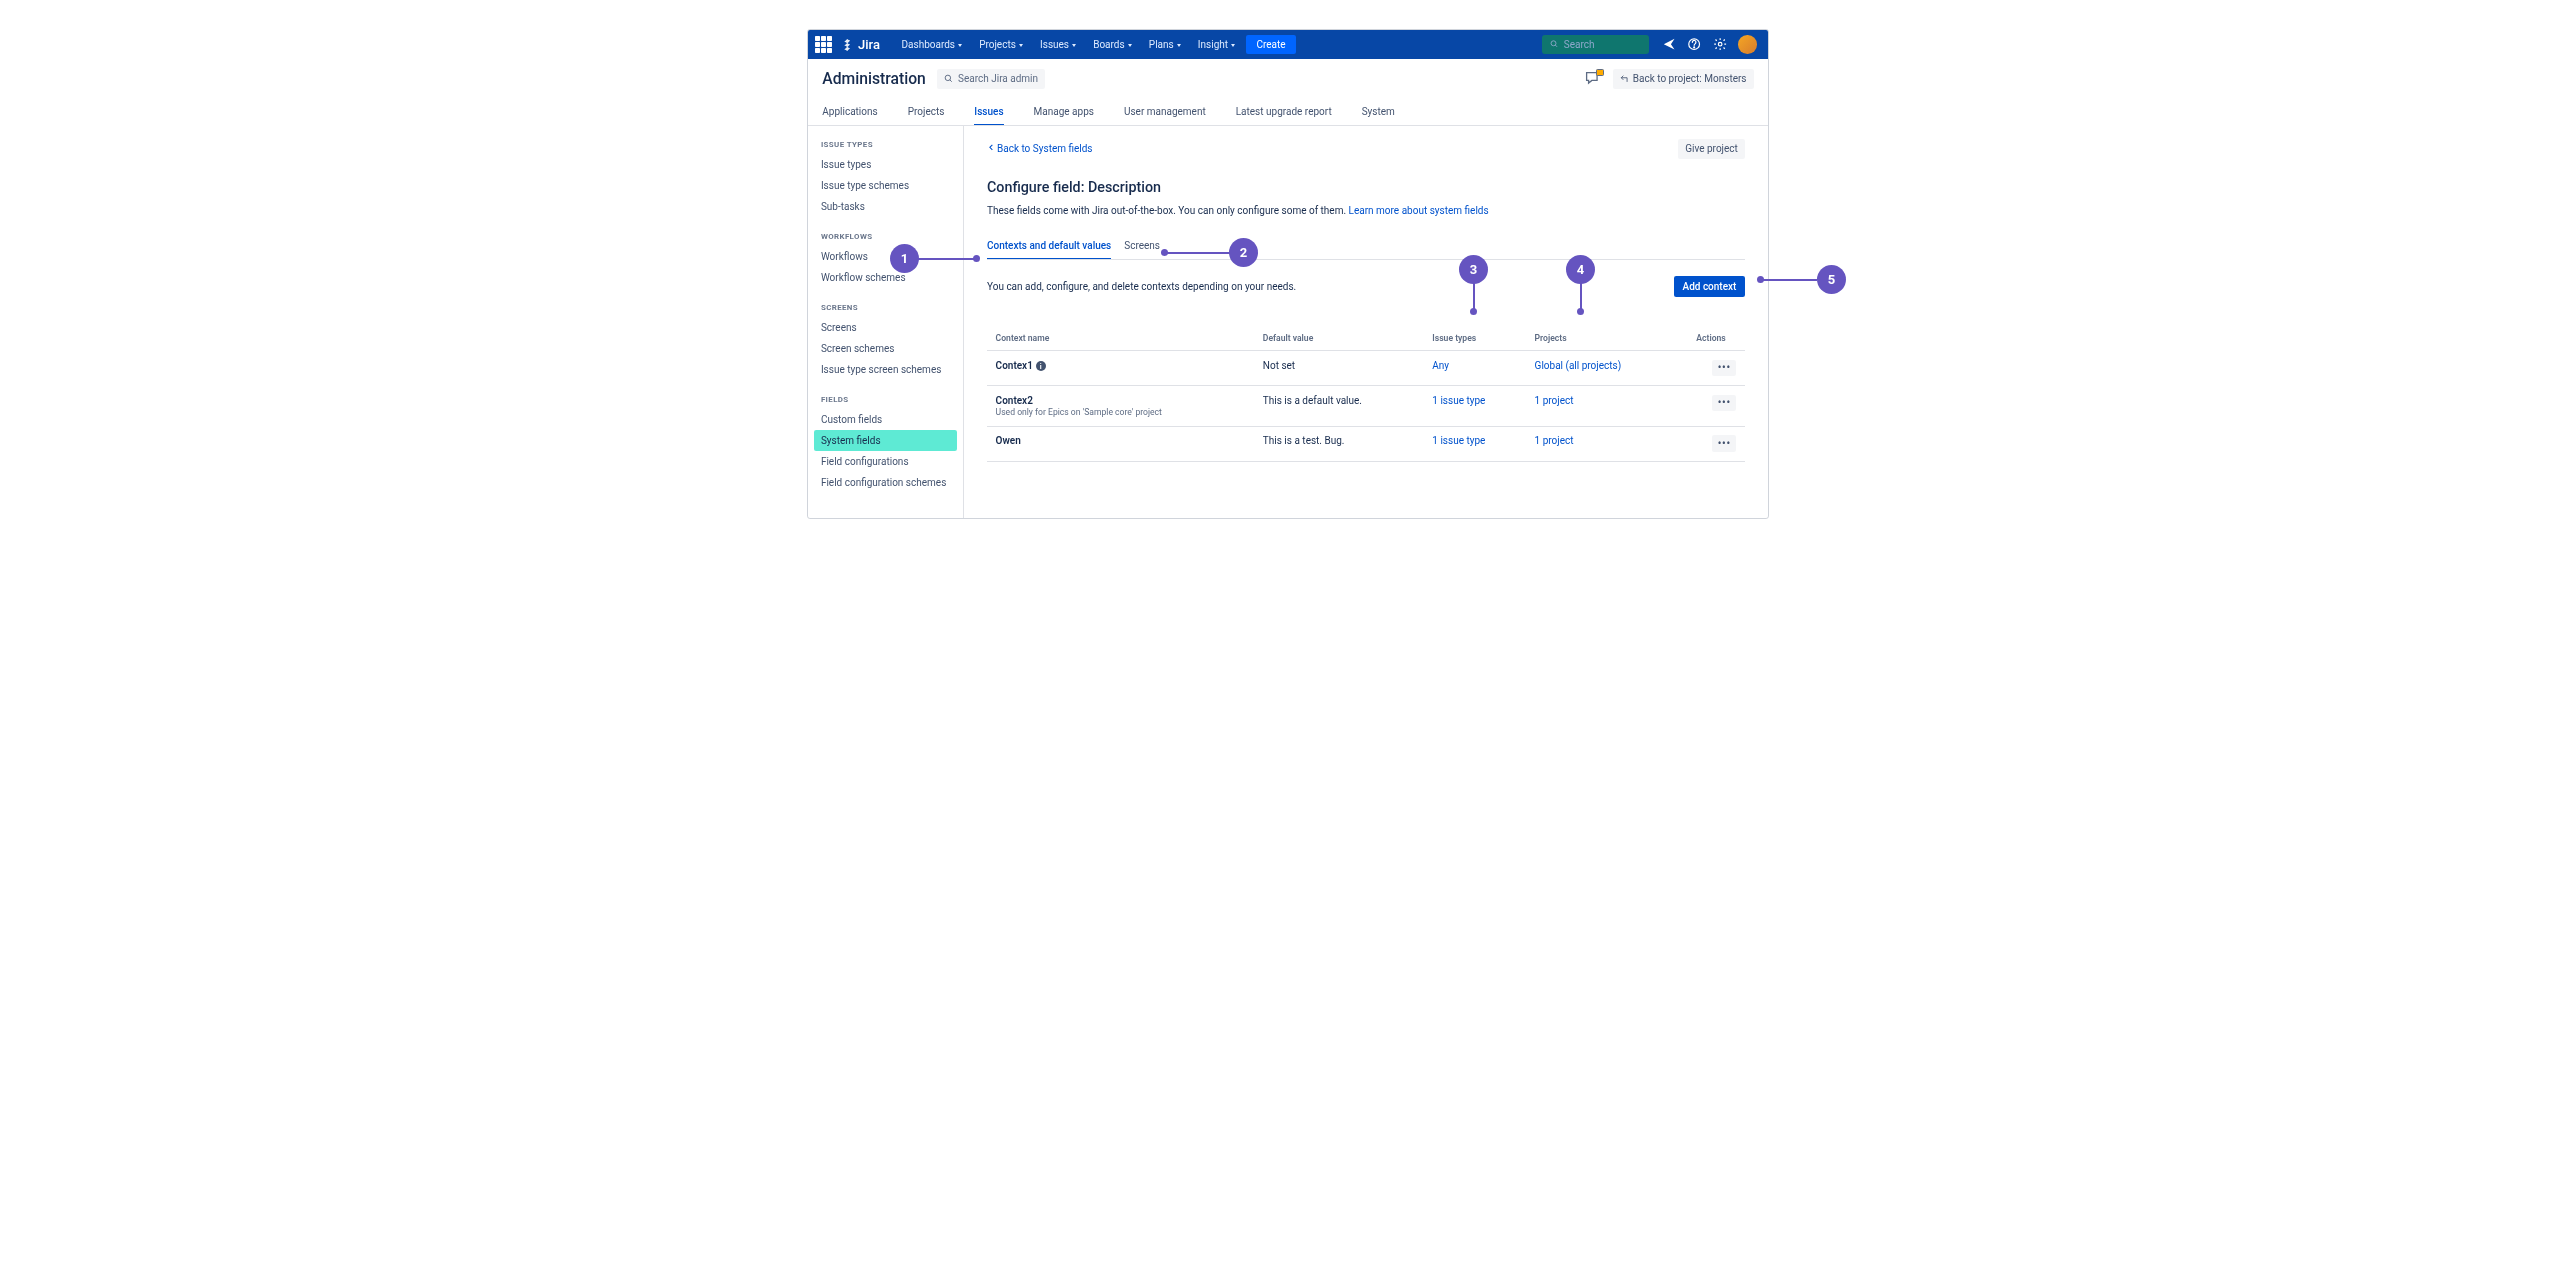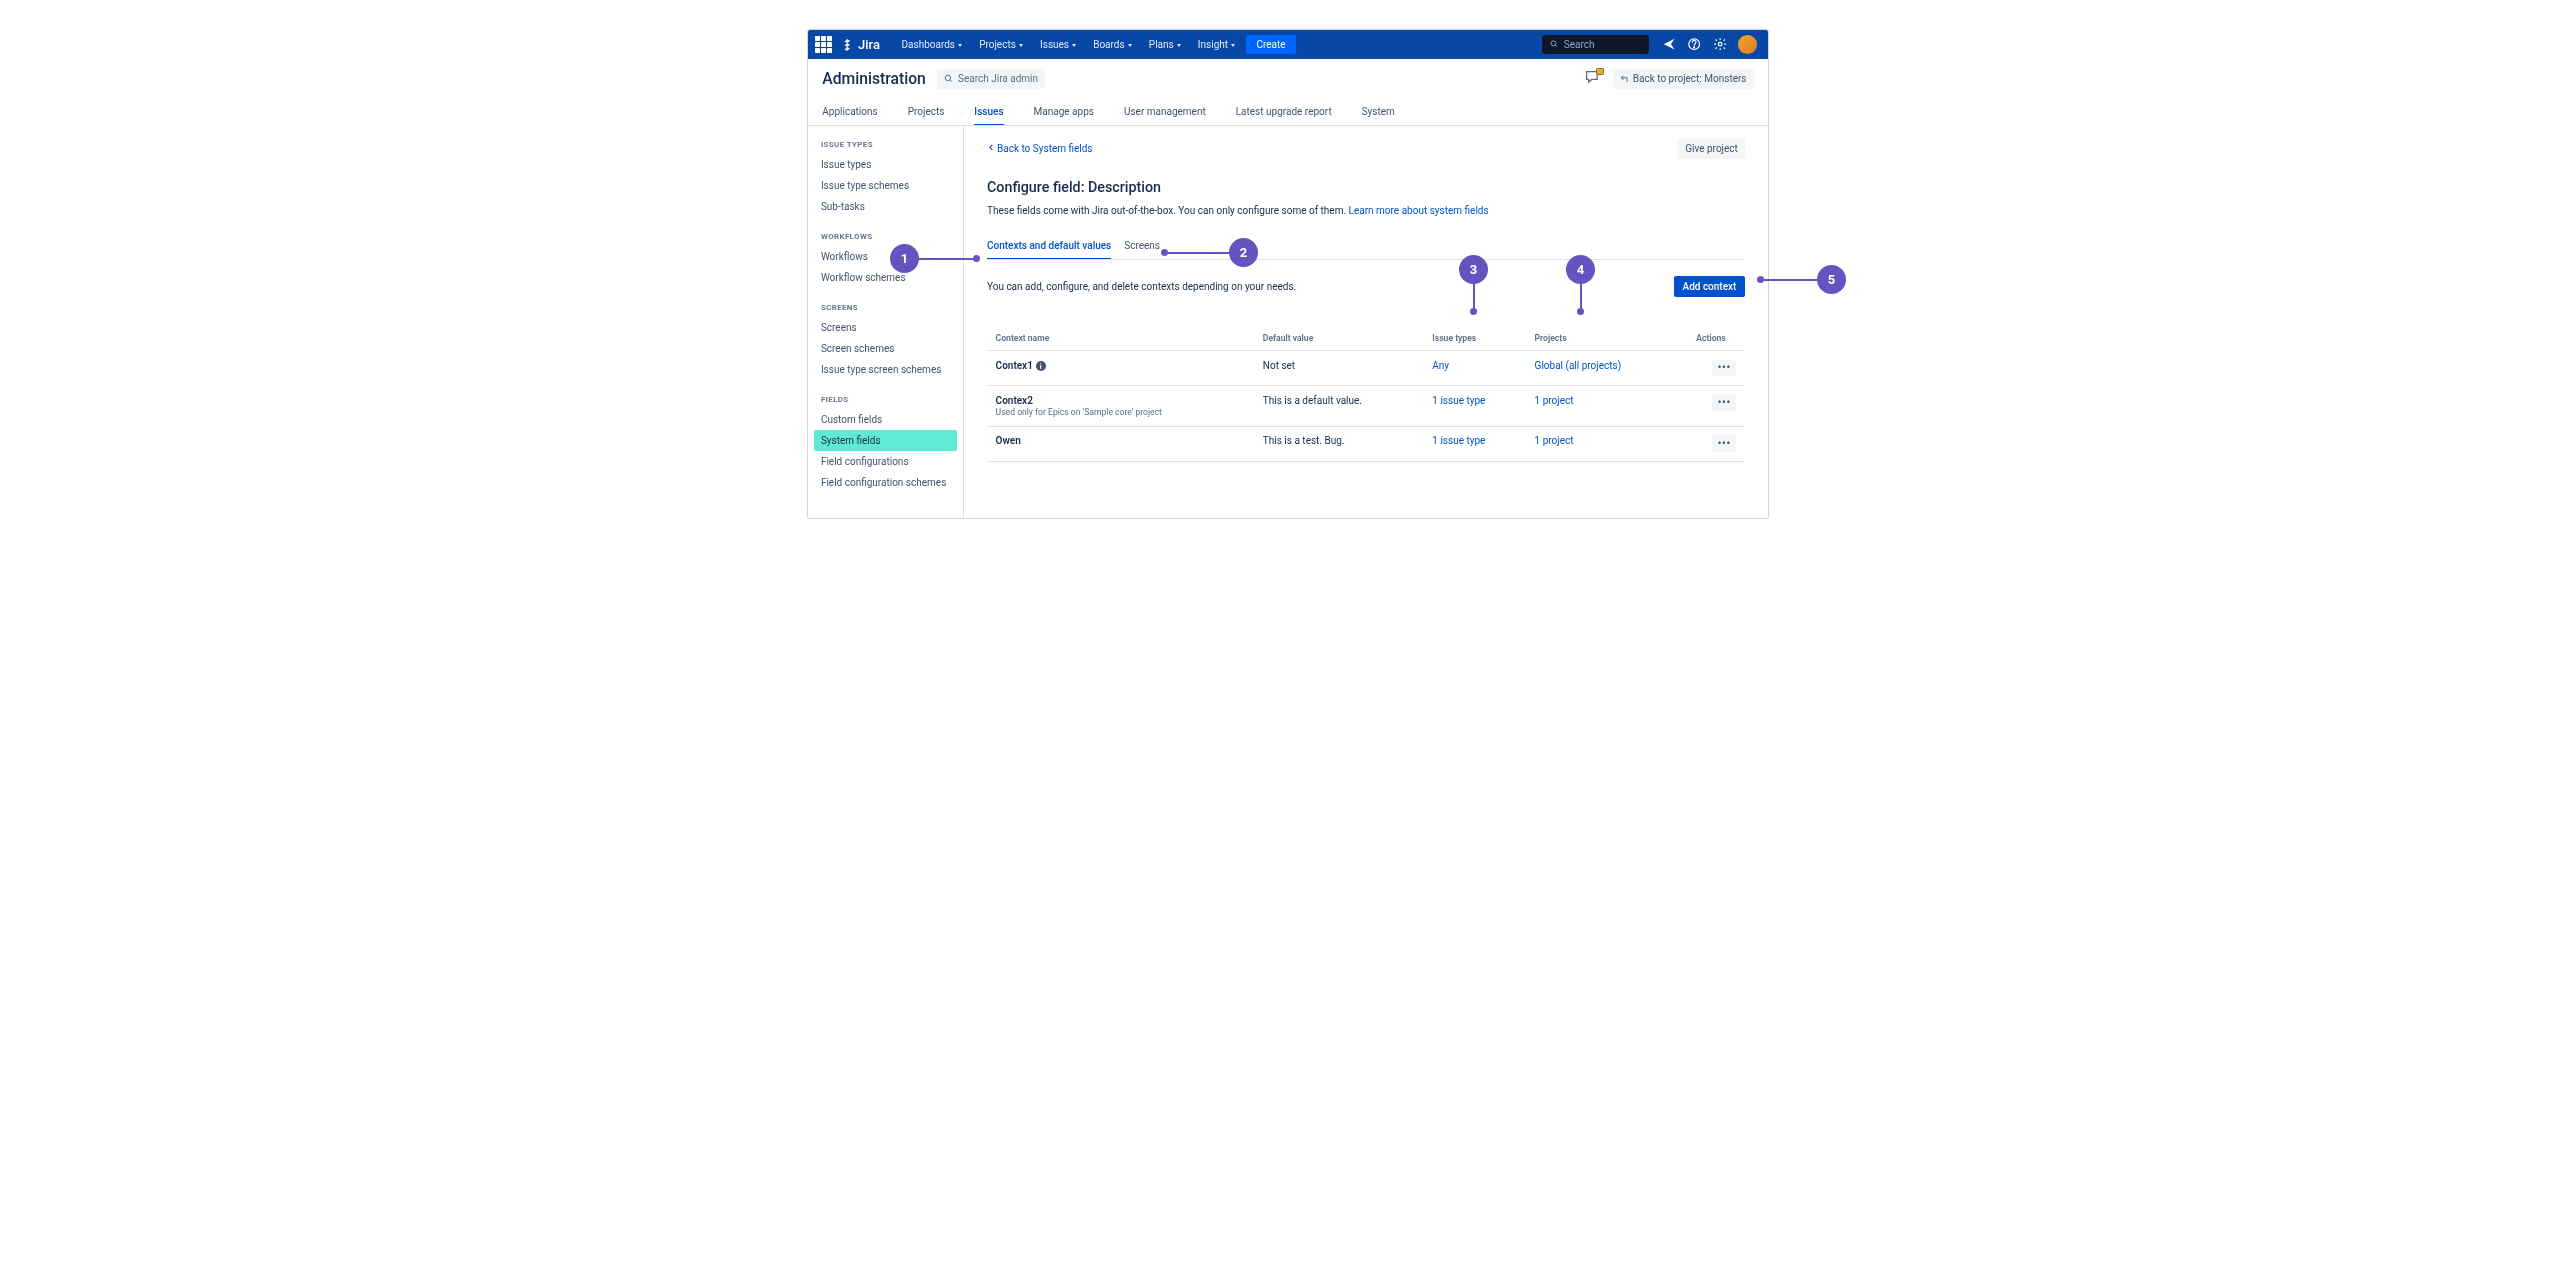--- a/index.html
+++ b/index.html
@@ -9,30 +9,30 @@
 .app-switcher{width:17px;height:17px;display:grid;grid-template-columns:repeat(3,1fr);gap:1.4px;margin-right:8.6px;cursor:pointer}
 .app-switcher span{background:#fff;border-radius:0.7px}
 .logo-section{display:flex;align-items:center;gap:4.3px;margin-right:14.3px}
 .logo-icon{width:13px;height:13px;display:inline-block}
 .logo-text{font-size:13px;font-weight:500}
 .nav-items{display:flex;gap:2.9px}
 .nav-item{display:flex;align-items:center;gap:2.9px;padding:4.3px 7.2px;font-size:10px;cursor:pointer;color:#deebff}
 .chevron-down{width:0;height:0;border-left:2.9px solid transparent;border-right:2.9px solid transparent;border-top:3.6px solid currentColor;margin-top:1.4px}
 .create-btn{background:#0065ff;color:#fff;padding:3.6px 10px;border-radius:2.1px;font-size:10px;cursor:pointer;margin-left:4.3px}
 .nav-spacer{flex:1}
-.search-box{background:#0f172a;border-radius:2.9px;padding:3.6px 7.2px;display:flex;align-items:flex-start;gap:5.7px;width:107px;margin-right:11.4px}
+.search-box{background:#0f766e;border-radius:2.9px;padding:3.6px 7.2px;display:flex;align-items:flex-start;gap:5.7px;width:107px;margin-right:11.4px}
 .search-box input{background:transparent;border:none;color:#deebff;font-size:10px;outline:none;width:100%}
 .search-box input::placeholder{color:#8fa8cc}
 .nav-icons{display:flex;align-items:center;gap:10px;margin-right:4.3px}
 .nav-icon{width:15.7px;height:15.7px;cursor:pointer;color:#fff;display:flex;align-items:center;justify-content:center}
 .avatar{width:18.6px;height:18.6px;border-radius:50%;background:linear-gradient(135deg,#f5a623,#d67c2e);cursor:pointer}
 .admin-header{padding:10px 14.3px;display:flex;align-items:center;gap:11.4px}
 .admin-title{font-size:15.7px;font-weight:500;color:#172b4d}
 .admin-search{background:#f4f5f7;border-radius:2.1px;padding:4.3px 7.2px;display:flex;align-items:center;gap:4.3px;color:#5e6c84;font-size:10px;cursor:text}
-.header-right{margin-left:auto;display:flex;gap:12px}
+.header-right{margin-left:auto;display:flex;align-items:center;gap:12px}
 .feedback-icon{width:17px;height:17px;cursor:pointer;position:relative}
 .feedback-badge{position:absolute;top:-1.4px;right:-2.9px;width:7.2px;height:7.2px;background:#ffab00;border:0.7px solid #5e6c84;border-radius:1.4px}
 .back-link-btn{background:#f4f5f7;padding:4.3px 7.2px;border-radius:2.1px;font-size:10px;color:#42526e;cursor:pointer;display:flex;align-items:center;gap:2.9px}
 .tabs-row{border-bottom:0.7px solid #dfe1e6;padding:0 14.3px;display:flex;gap:30px}
 .tab{padding:7.2px 0;font-size:10px;color:#42526e;cursor:pointer;border-bottom:1.4px solid transparent}
 .tab.active{color:#0052cc;border-bottom-color:#0052cc;font-weight:500}
 .main-layout{display:flex}
 .sidebar{width:156px;border-right:0.7px solid #dfe1e6;padding:10px 5.7px 14.3px}
 .sidebar-group{margin-bottom:11.4px}
 .sidebar-group-title{font-size:7.9px;font-weight:700;color:#6b778c;letter-spacing:0.4px;padding:4.3px 7.2px}

